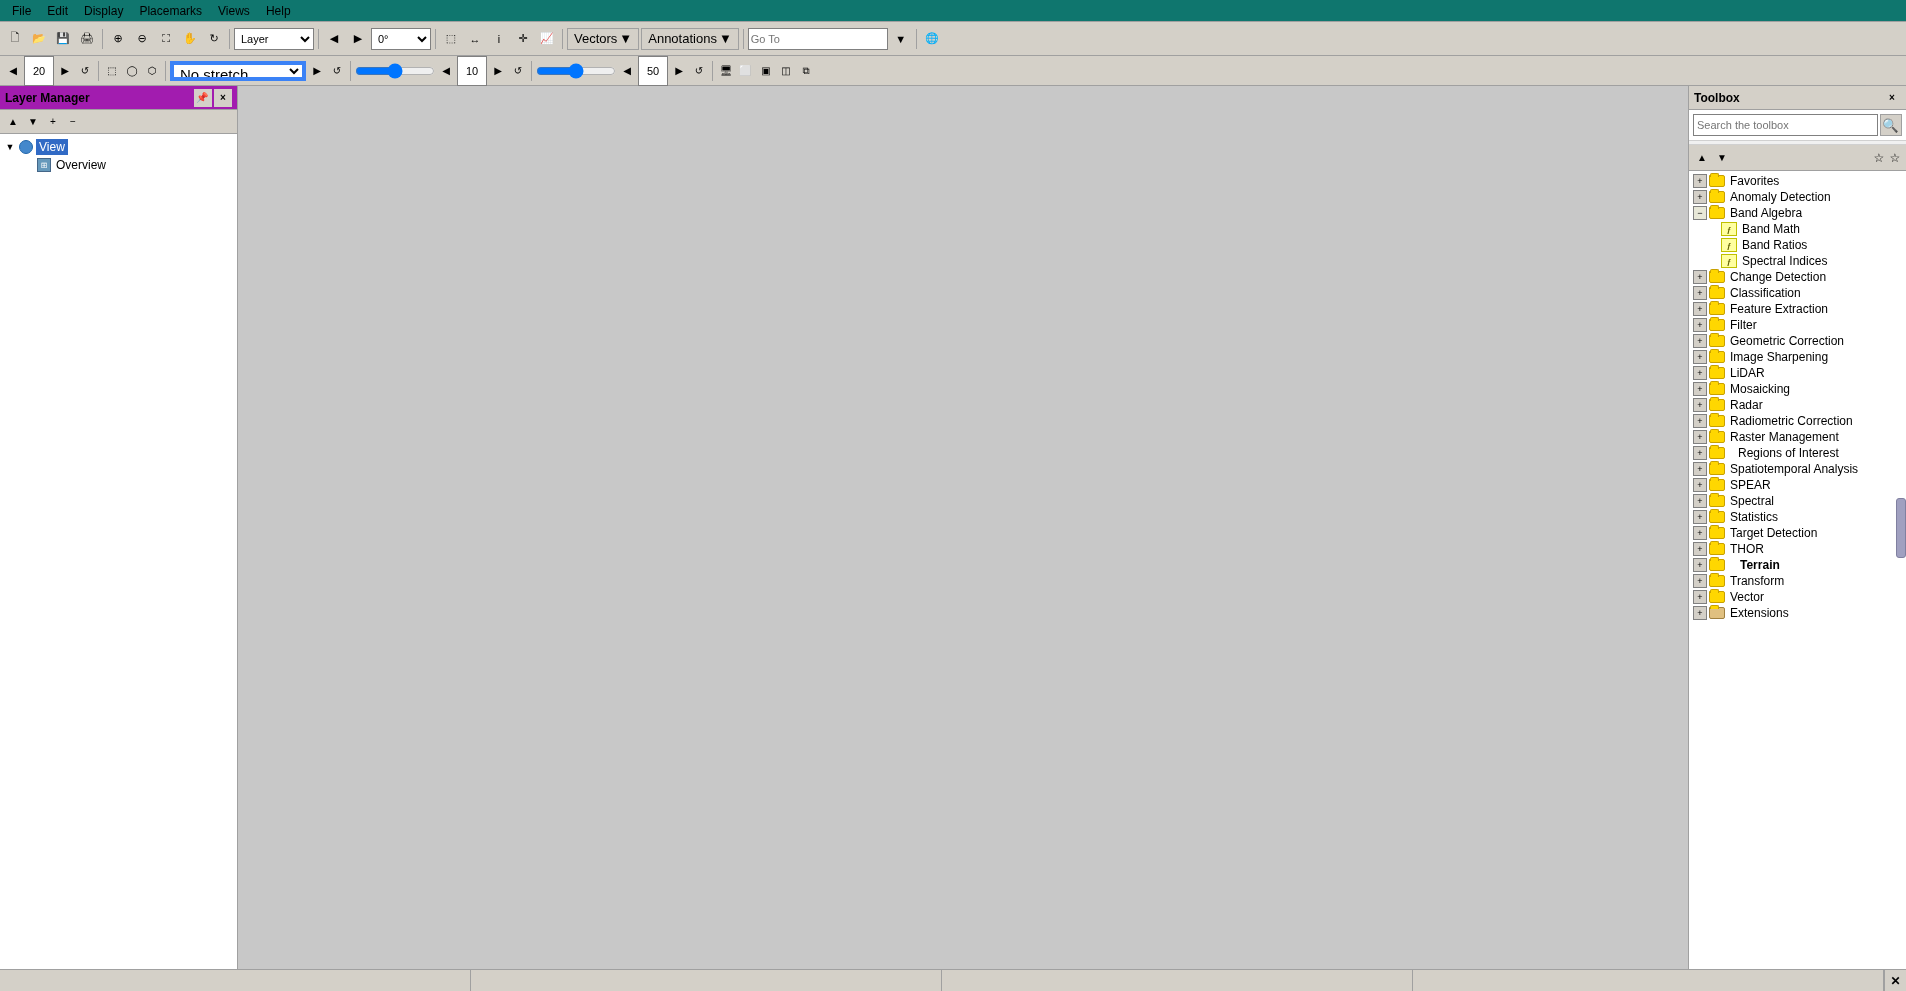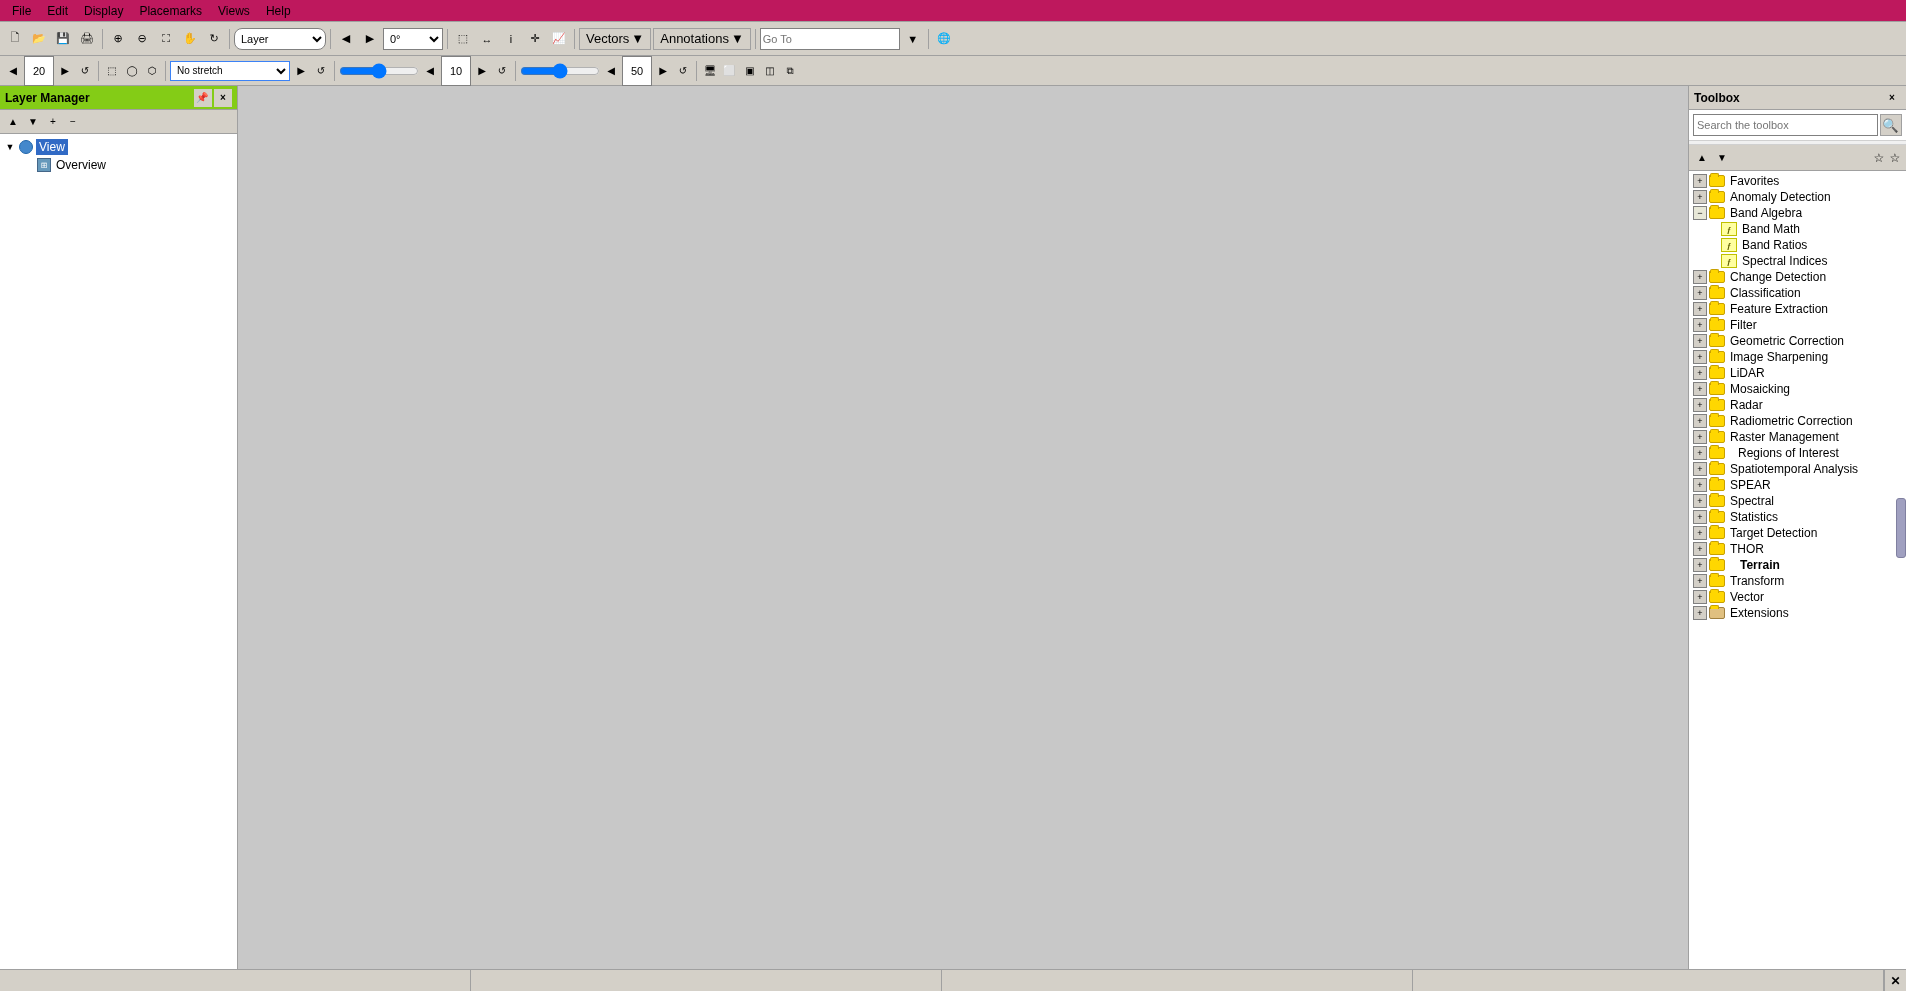--- a/index.html
+++ b/index.html
@@ -9,21 +9,21 @@
       background: #d4d0c8;
       width: 1906px;
       height: 991px;
       overflow: hidden;
     }
 
     
     #menu-bar {
       display: flex;
       align-items: center;
-      background: #be185d;
+      background: #0f766e;
       padding: 2px 4px;
       border-bottom: 1px solid #a0a0a0;
       height: 22px;
     }
     .menu-item {
       padding: 2px 8px;
       cursor: pointer;
       font-size: 12px;
     }
 
@@ -103,45 +103,45 @@
       border: 1px solid transparent;
       cursor: pointer;
       display: flex;
       align-items: center;
       justify-content: center;
       font-size: 10px;
     }
     .stretch-select {
       height: 20px;
       background: white;
-      border: 1px solid #3b82f6;
-      font-size: 10px;
+      border: 4px solid #3b82f6;
+      font-size: 15px;
       padding: 0 2px;
-      width: 120px;
+      width: 136px;
     }
 
     
     #main-layout {
       display: flex;
       height: calc(991px - 22px - 34px - 30px - 22px);
     }
 
     
     #layer-manager {
       width: 238px;
       background: white;
       border-right: 1px solid #a0a0a0;
       display: flex;
       flex-direction: column;
     }
     #layer-manager-header {
       display: flex;
       align-items: center;
       justify-content: space-between;
-      background: #84cc16;
+      background: #a21caf;
       padding: 3px 5px;
       border-bottom: 1px solid #a0a0a0;
       height: 24px;
       gap: 36px;
     }
     #layer-manager-title {
       font-size: 12px;
       font-weight: bold;
     }
     #layer-manager-controls {
@@ -385,21 +385,21 @@
   <button class="toolbar-btn" title="Save">💾</button>
   <button class="toolbar-btn" title="Print">🖨</button>
   <div class="toolbar-separator"></div>
 
   <button class="toolbar-btn" title="Zoom In">⊕</button>
   <button class="toolbar-btn" title="Zoom Out">⊖</button>
   <button class="toolbar-btn" title="Zoom Fit">⛶</button>
   <button class="toolbar-btn" title="Pan">✋</button>
   <button class="toolbar-btn" title="Rotate">↻</button>
   <div class="toolbar-separator"></div>
-  <select class="toolbar-select" style="width:92px;border-radius:8px;">
+  <select class="toolbar-select" style="width:80px;">
     <option>Layer</option>
   </select>
   <div class="toolbar-separator"></div>
   <button class="toolbar-btn">◀</button>
   <button class="toolbar-btn">▶</button>
   <select class="toolbar-select" style="width:60px;">
     <option>0°</option>
   </select>
   <div class="toolbar-separator"></div>
   <button class="toolbar-btn">⬚</button>

